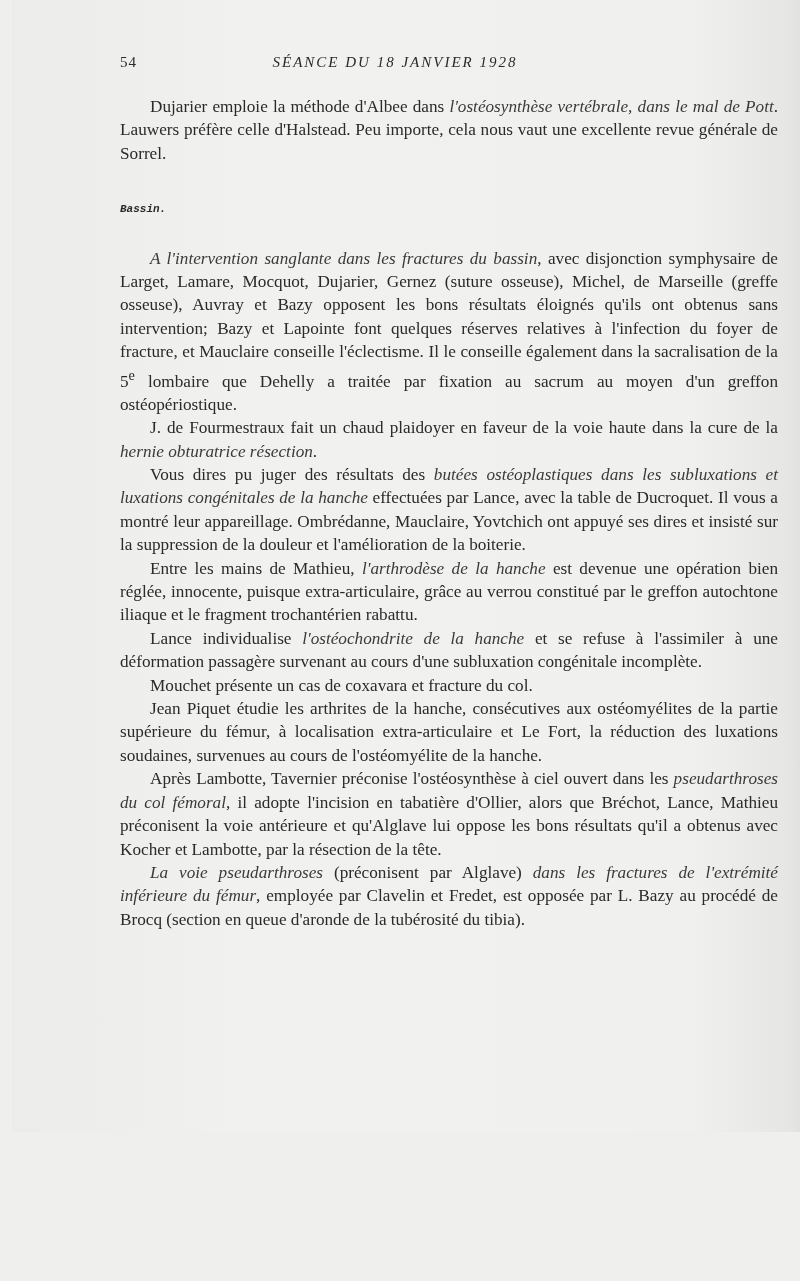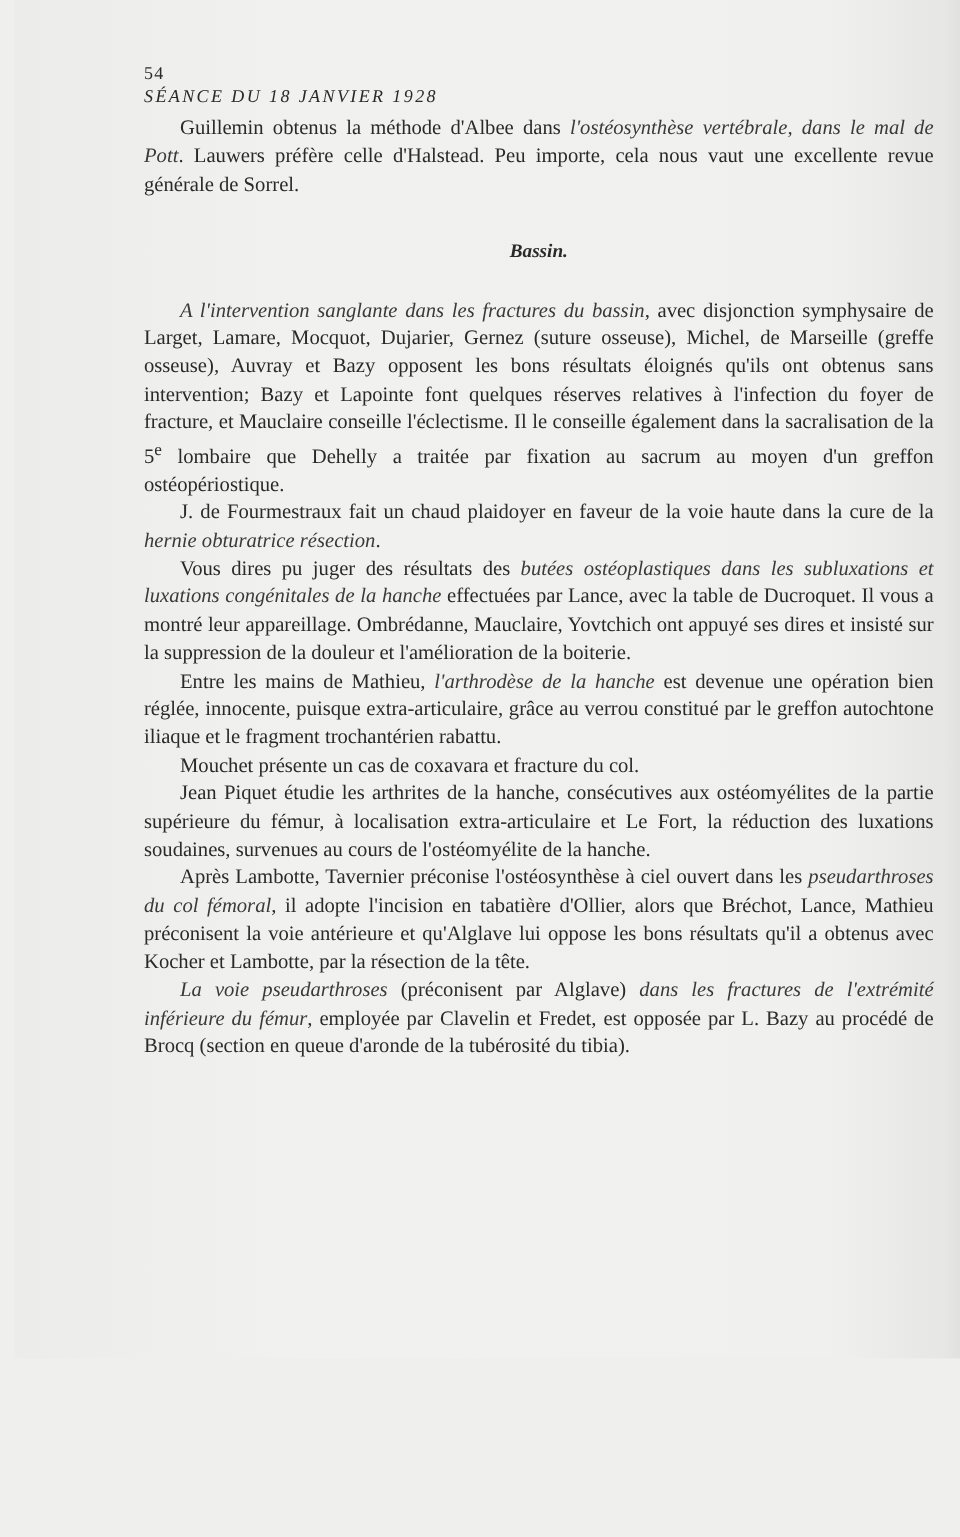--- a/index.html
+++ b/index.html
@@ -13,63 +13,64 @@
   .page {
     position: absolute; left: 12px; top: 0; width: 800px; height: 1132px;
     background: linear-gradient(90deg, #ececea 0%, #f1f1ef 30%, #f0f0ee 85%, #e6e6e4 97%, #dcdcda 100%);
   }
   .running-head {
     position: absolute; top: 54px; left: 108px; width: 660px; height: 24px;
     font-size: 15px; letter-spacing: 1px;
   }
   .page-number { position: absolute; left: 0; top: 0; }
   .running-title {
-    position: absolute; left: 0; right: 110px; top: 0; text-align: left;
-    font-style: italic; letter-spacing: 2px; margin-top: 19px;
+    position: absolute; left: 0; right: 110px; top: 0; text-align: center;
+    font-style: italic; letter-spacing: 2px;
   }
   .body-text {
     position: absolute; left: 108px; top: 95px; width: 658px;
     font-size: 17.2px; line-height: 23.4px;
     text-align: justify;
   }
   .para { margin: 0; text-indent: 30px; }
   .section-heading {
-    text-align: center; font-family: Liberation Serif, serif;
-    font-style: italic; font-weight: bold; font-size: 16px;
+    text-align: left; font-family: Liberation Mono, monospace;
+    font-style: italic; font-weight: bold; font-size: 11px;
     margin: 0;
   }
   .h-bassin { margin-top: 33px; margin-bottom: 25px; }
   .h-membre { margin-top: 41px; margin-bottom: 25px; }
   i { font-style: italic; color: #3a3a3a; }
 </style>
 </head>
 <body>
 
 <div class="page">
 
   <div class="running-head">
     <span class="page-number">54</span>
     <span class="running-title">SÉANCE DU 18 JANVIER 1928</span>
   </div>
 
   <div class="body-text">
 
-    <p class="para"><span>Guillemin obtenus la méthode d'Albee dans </span><i>l'ostéosynthèse vertébrale, dans le mal de Pott</i><span>. Lauwers préfère celle d'Halstead. Peu importe, cela nous vaut une excellente revue générale de Sorrel.</span></p>
+    <p class="para"><span>Dujarier emploie la méthode d'Albee dans </span><i>l'ostéosynthèse vertébrale, dans le mal de Pott</i><span>. Lauwers préfère celle d'Halstead. Peu importe, cela nous vaut une excellente revue générale de Sorrel.</span></p>
 
     <h2 class="section-heading h-bassin">Bassin.</h2>
 
     <p class="para"><i>A l'intervention sanglante dans les fractures du bassin</i><span>, avec disjonction symphysaire de Larget, Lamare, Mocquot, Dujarier, Gernez (suture osseuse), Michel, de Marseille (greffe osseuse), Auvray et Bazy opposent les bons résultats éloignés qu'ils ont obtenus sans intervention; Bazy et Lapointe font quelques réserves relatives à l'infection du foyer de fracture, et Mauclaire conseille l'éclectisme. Il le conseille également dans la sacralisation de la 5</span><sup>e</sup><span> lombaire que Dehelly a traitée par fixation au sacrum au moyen d'un greffon ostéopériostique.</span></p>
 
     <p class="para"><span>J. de Fourmestraux fait un chaud plaidoyer en faveur de la voie haute dans la cure de la </span><i>hernie obturatrice résection</i><span>.</span></p>
 
 
     <p class="para"><span>Vous dires pu juger des résultats des </span><i>butées ostéoplastiques dans les subluxations et luxations congénitales de la hanche</i><span> effectuées par Lance, avec la table de Ducroquet. Il vous a montré leur appareillage. Ombrédanne, Mauclaire, Yovtchich ont appuyé ses dires et insisté sur la suppression de la douleur et l'amélioration de la boiterie.</span></p>
 
     <p class="para"><span>Entre les mains de Mathieu, </span><i>l'arthrodèse de la hanche</i><span> est devenue une opération bien réglée, innocente, puisque extra-articulaire, grâce au verrou constitué par le greffon autochtone iliaque et le fragment trochantérien rabattu.</span></p>
 
+    <p class="para"><span>Lance individualise </span><i>l'ostéochondrite de la hanche</i><span> et se refuse à l'assimiler à une déformation passagère survenant au cours d'une subluxation congénitale incomplète.</span></p>
 
     <p class="para"><span>Mouchet présente un cas de coxavara et fracture du col.</span></p>
 
     <p class="para"><span>Jean Piquet étudie les arthrites de la hanche, consécutives aux ostéomyélites de la partie supérieure du fémur, à localisation extra-articulaire et Le Fort, la réduction des luxations soudaines, survenues au cours de l'ostéomyélite de la hanche.</span></p>
 
     <p class="para"><span>Après Lambotte, Tavernier préconise l'ostéosynthèse à ciel ouvert dans les </span><i>pseudarthroses du col fémoral</i><span>, il adopte l'incision en tabatière d'Ollier, alors que Bréchot, Lance, Mathieu préconisent la voie antérieure et qu'Alglave lui oppose les bons résultats qu'il a obtenus avec Kocher et Lambotte, par la résection de la tête.</span></p>
 
     <p class="para"><i>La voie pseudarthroses</i><span> (préconisent par Alglave) </span><i>dans les fractures de l'extrémité inférieure du fémur</i><span>, employée par Clavelin et Fredet, est opposée par L. Bazy au procédé de Brocq (section en queue d'aronde de la tubérosité du tibia).</span></p>
 
 

